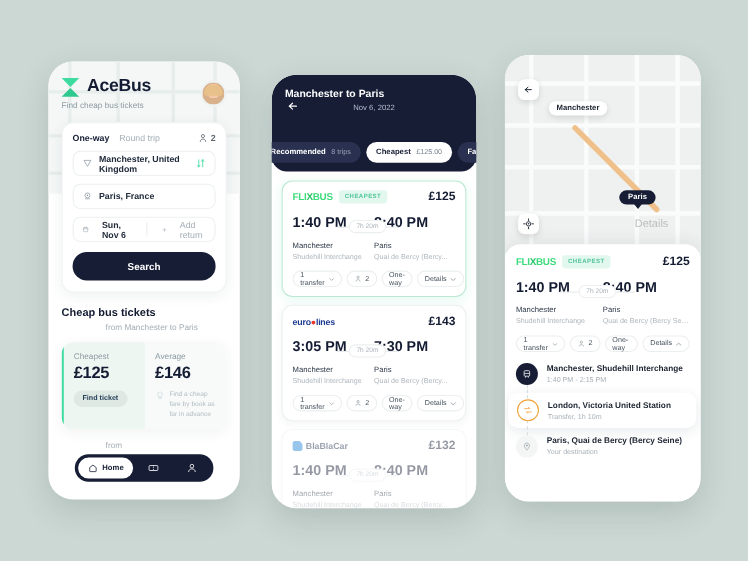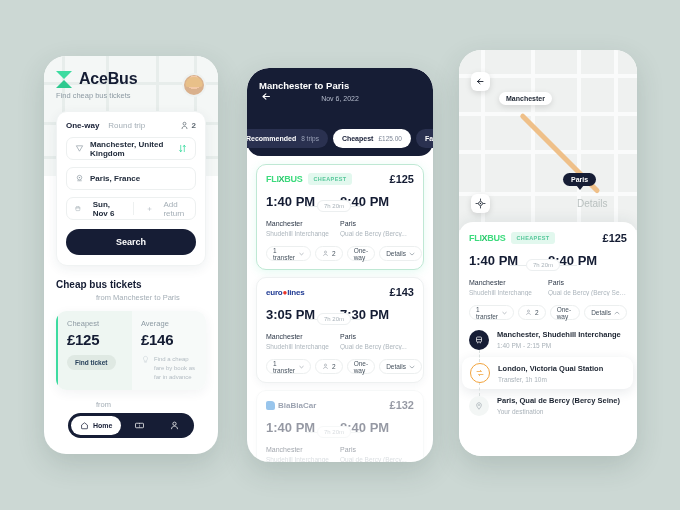--- a/index.html
+++ b/index.html
@@ -661,21 +661,21 @@
 
         <div class="tl-item">
           <div class="tl-line"></div>
           <div class="tl-hl" style="flex:1">
             <div class="tl-dot dot-ring">
               <svg width="10" height="10" viewBox="0 0 20 20">
                 <path d="M4 7h9l-2.5-2.5M16 13H7l2.5 2.5" fill="none" stroke="#f2a33c" stroke-width="1.5" stroke-linecap="round" stroke-linejoin="round"></path>
               </svg>
             </div>
             <div>
-              <div class="tl-t1">London, Victoria Quai Station</div>
+              <div class="tl-t1">London, Victoria United Station</div>
               <div class="tl-t2">Transfer, 1h 10m</div>
             </div>
           </div>
         </div>
 
         <div class="tl-item">
           <div class="tl-dot dot-light">
             <svg width="10" height="10" viewBox="0 0 20 20">
               <path d="M10 3.5c2.6 0 4.6 2 4.6 4.6 0 3.3-4.6 8.4-4.6 8.4S5.4 11.4 5.4 8.1C5.4 5.5 7.4 3.5 10 3.5z" fill="none" stroke="#9aa4ab" stroke-width="1.3"></path>
               <circle cx="10" cy="8" r="1.6" fill="#9aa4ab"></circle>

